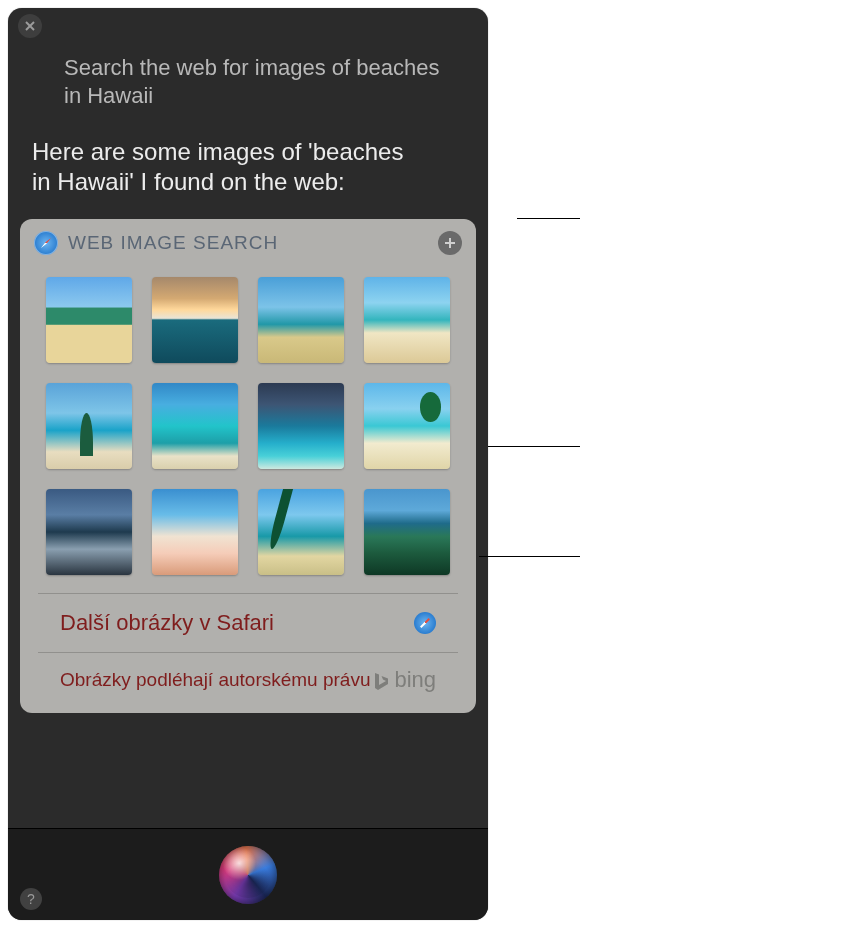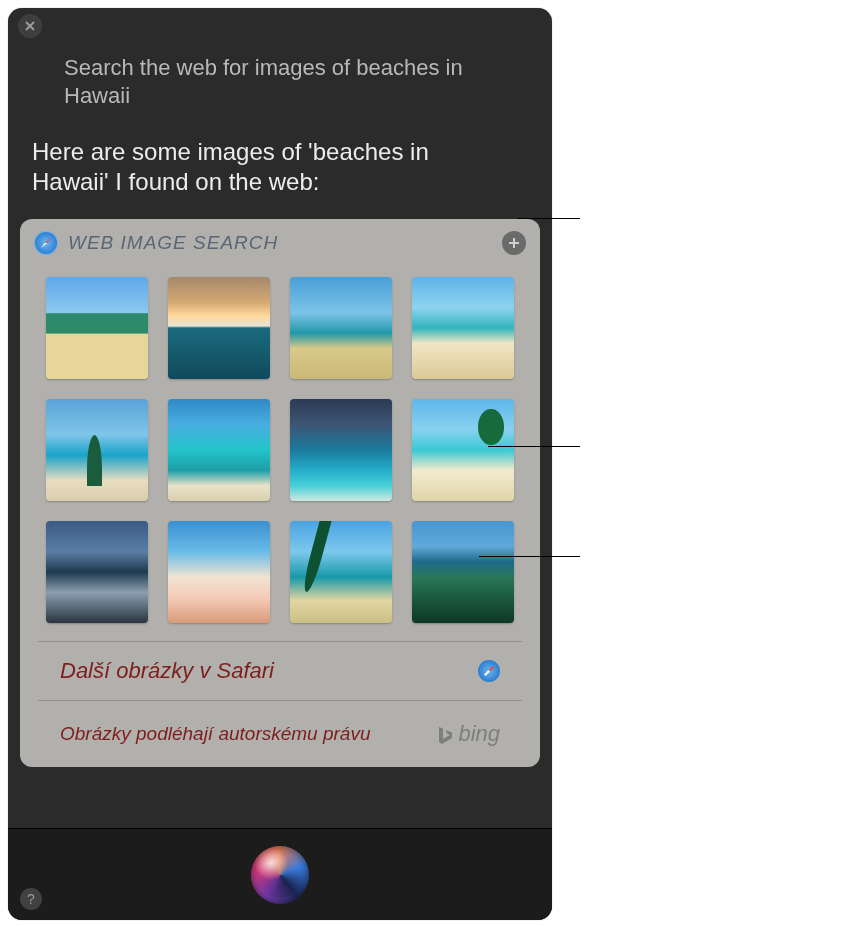--- a/index.html
+++ b/index.html
@@ -7,21 +7,21 @@
     font-family: -apple-system, "Helvetica Neue", Helvetica, Arial, sans-serif;
     background: #fff;
     width: 867px;
     height: 926px;
     position: relative;
   }
   .siri-panel {
     position: absolute;
     left: 8px;
     top: 8px;
-    width: 544px;
+    width: 480px;
     height: 912px;
     background: #2b2b2b;
     border-radius: 14px;
     overflow: hidden;
     box-shadow: 0 0 1px rgba(0,0,0,.5);
   }
   .close-btn {
     position: absolute;
     left: 10px;
     top: 6px;
@@ -48,21 +48,20 @@
     font-weight: 400;
     padding: 28px 62px 0 24px;
     line-height: 1.25;
   }
   .card {
     margin: 22px 12px 0 12px;
     background: #b1b0ad;
     border-radius: 12px;
     overflow: hidden;
     position: relative;
-    font-style: italic;
   }
   .card-header {
     display: flex;
     align-items: center;
     padding: 12px 14px 10px 14px;
     gap: 10px;
   }
   .safari-icon {
     width: 24px;
     height: 24px;
@@ -260,21 +259,21 @@
       <div class="thumb b10"></div>
       <div class="thumb b11"></div>
       <div class="thumb b12"></div>
     </div>
 
     <div class="card-row">
       <div class="row-text">Další obrázky v Safari</div>
       <div class="safari-badge"></div>
     </div>
 
-    <div class="card-row" style="padding-top:20px; padding-bottom:20px;">
+    <div class="card-row" style="padding-top:14px; padding-bottom:20px;">
       <div class="row-text small">Obrázky podléhají autorskému právu</div>
       <div class="bing-logo">
         <svg width="18" height="22" viewBox="0 0 18 22">
           <path d="M3 2 L7 3.5 L7 14 L14 10 L11 8.5 L9.5 5 L16 7.5 L16 13 L6 19 L3 17 Z"></path>
         </svg>
         <span>bing</span>
       </div>
     </div>
   </div>
 

